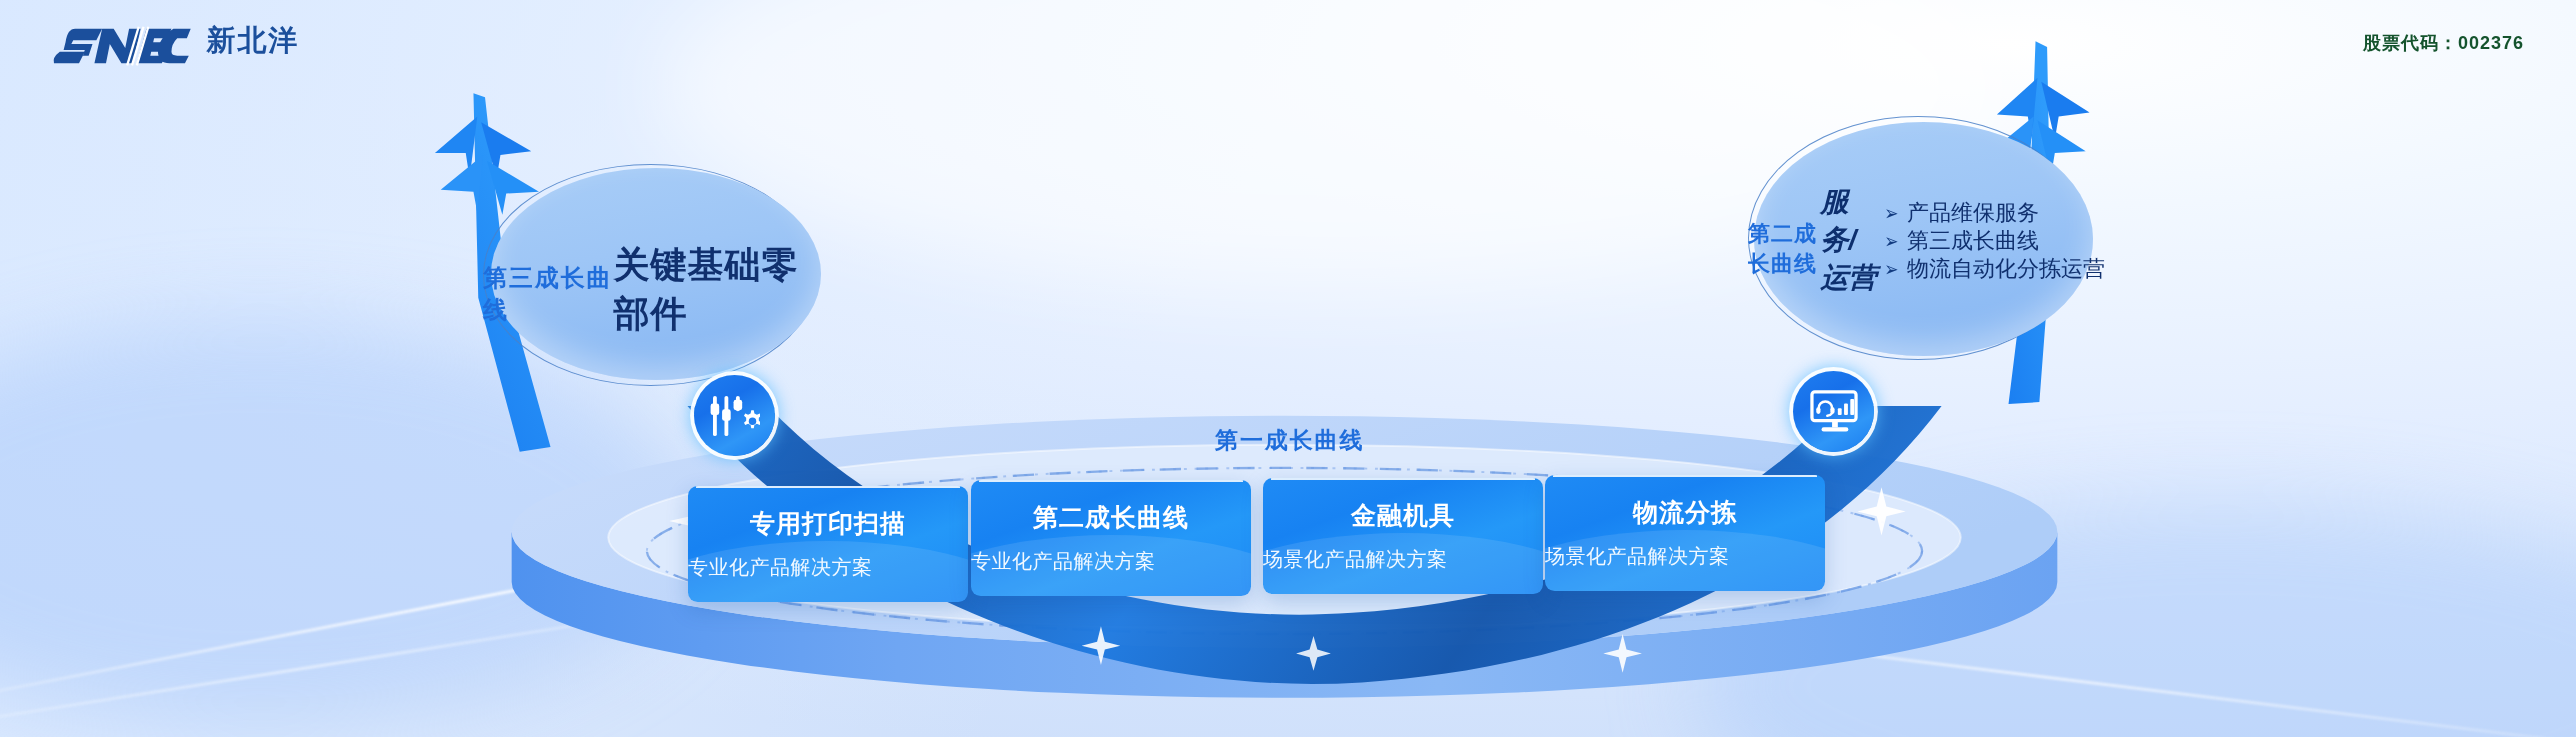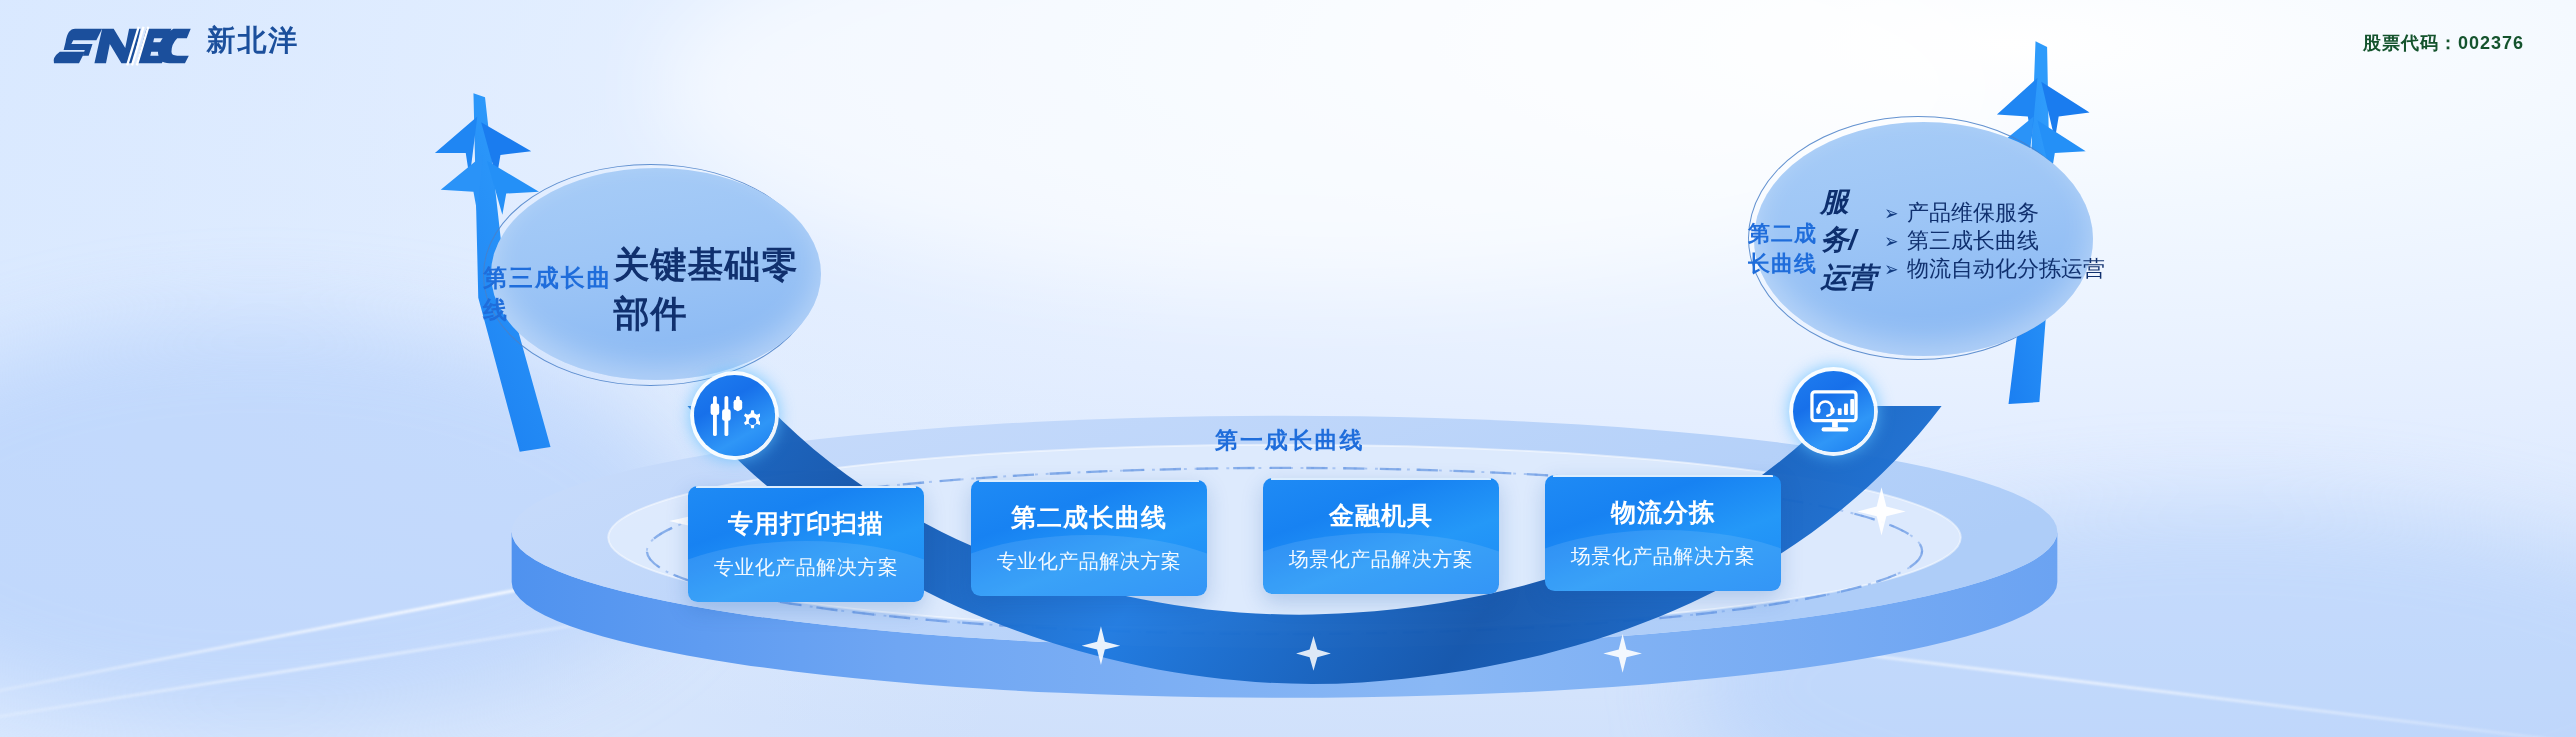--- a/index.html
+++ b/index.html
@@ -81,31 +81,31 @@
   
   .node{position:absolute;width:81px;height:81px;border-radius:50%;
     background:linear-gradient(150deg,#1f7ef0 0%,#1770ea 35%,#2f96f7 70%,#1a7cef 100%);
     box-shadow:0 0 0 3.9px rgba(255,255,255,.92),0 0 15.5px 3.9px rgba(88,188,255,.75);
     display:flex;align-items:center;justify-content:center;}
   .node-left{left:694px;top:375px;}
   .node-right{left:1793px;top:371px;}
 
   
   .card{
-    position:absolute;width:236px;height:116px;border-radius:9.7px;
+    position:absolute;width:280px;height:116px;border-radius:9.7px;
     background:linear-gradient(160deg,#1f8bf5 0%,#1782f2 30%,#2498f8 62%,#1d8af5 100%);
     box-shadow:0 7.7px 21px rgba(20,80,170,.22);
     overflow:hidden;
   }
   .card::after{
     content:"";position:absolute;left:-25%;bottom:-72%;width:150%;height:125%;
     border-radius:50%;background:rgba(255,255,255,.10);
   }
   .card .ctitle{position:relative;z-index:2;text-align:center;margin-top:21px;font-size:25px;font-weight:bold;color:#fff;letter-spacing:1px;}
-  .card .csub{position:relative;z-index:2;text-align:center;margin-top:13.5px;font-size:20px;color:#f2f9ff;letter-spacing:0.5px;}
+  .card .csub{position:relative;z-index:2;margin-top:13.5px;font-size:20px;color:#f2f9ff;letter-spacing:0.5px;}
   .card .topedge{position:absolute;left:7.7px;right:7.7px;top:0;height:1.9px;background:rgba(255,255,255,.85);z-index:3;}
 
   .c1{left:688px;top:486px;}
   .c2{left:971px;top:480px;}
   .c3{left:1263px;top:478px;}
   .c4{left:1545px;top:475px;}
 
   .curve-label{position:absolute;left:1215px;top:425px;font-size:23px;font-weight:bold;color:#1f6ddb;letter-spacing:1.9px;}
 </style>
 </head>

